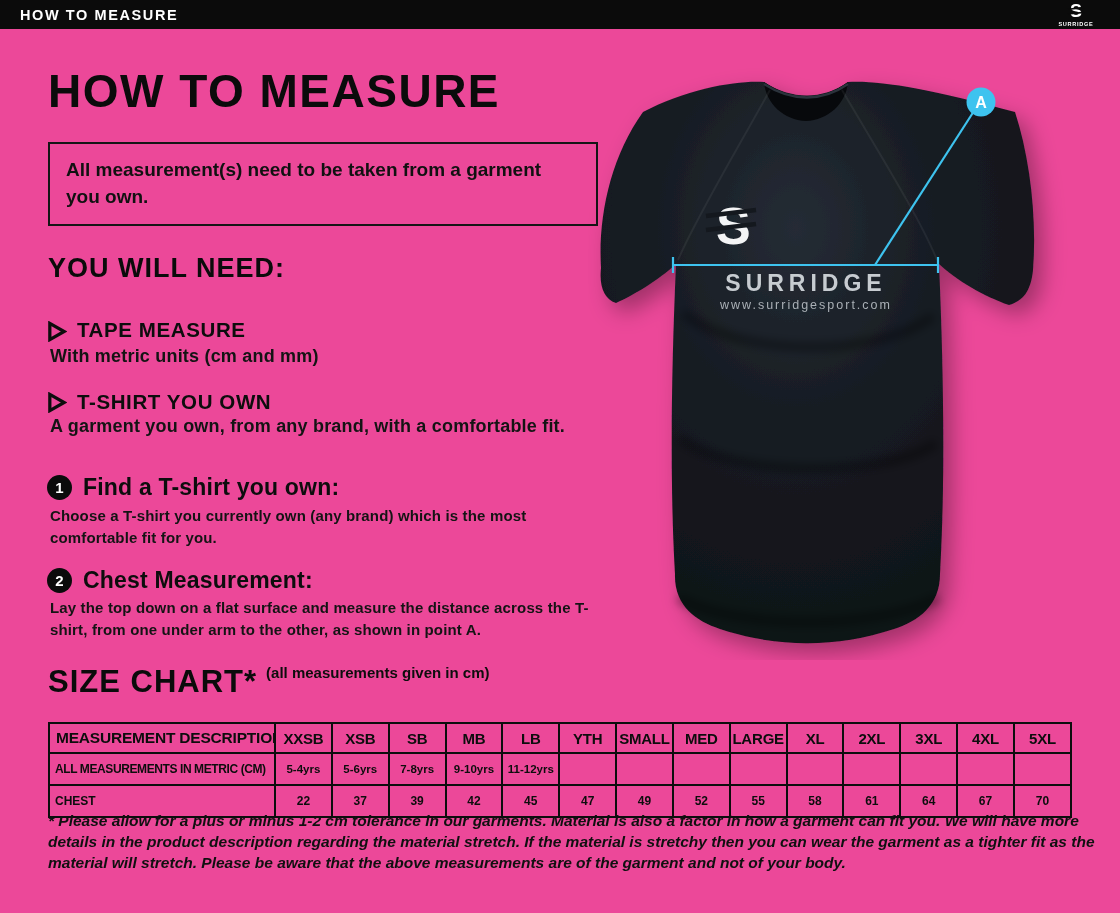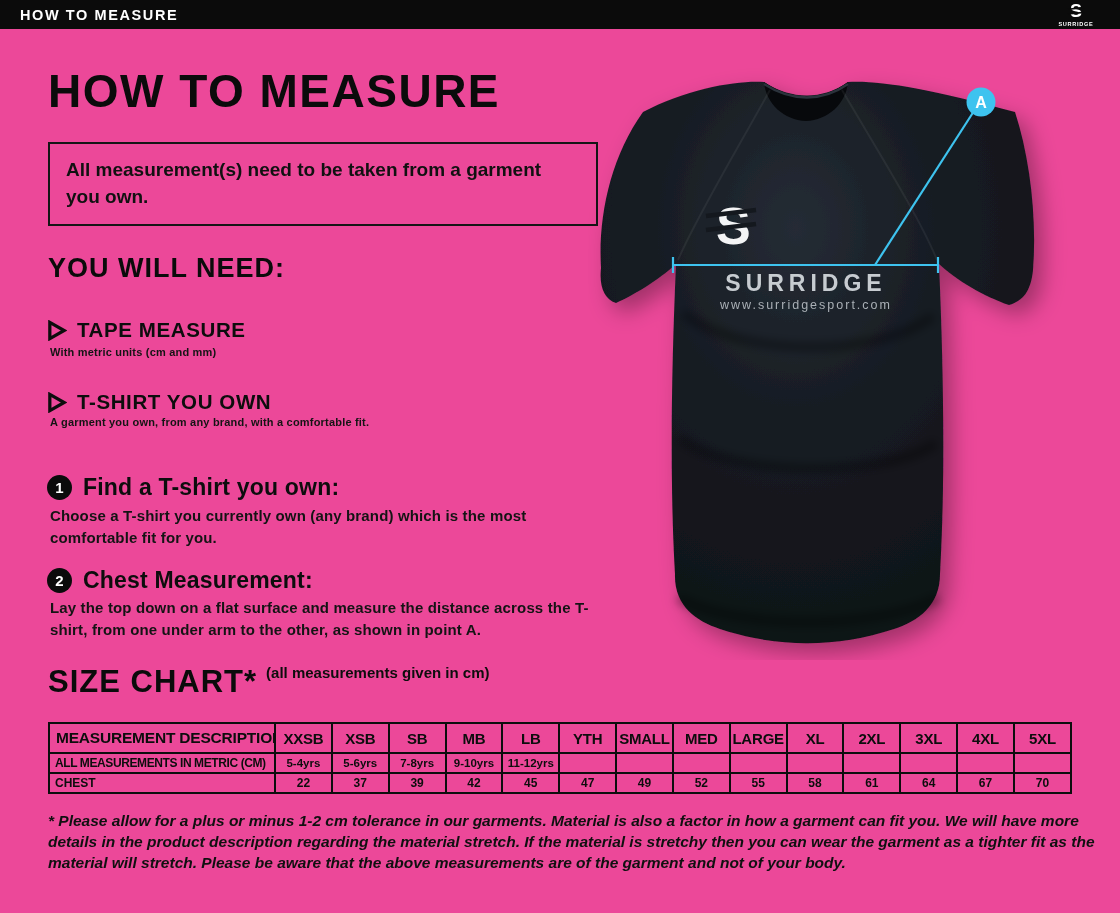--- a/index.html
+++ b/index.html
@@ -28,26 +28,26 @@
     border:2px solid #151515; display:flex; align-items:center; padding:10px 16px;
   }
   .notice-box p{ font-size:19px; font-weight:bold; line-height:1.42; color:#111; }
   .ywn-heading{
     position:absolute; left:48px; top:253px;
     font-size:27px; font-weight:bold; letter-spacing:1px; color:#0b0b0b;
   }
   .need-row{
     position:absolute; display:flex; align-items:center; gap:10px;
   }
-  .need-row.n1{ left:46px; top:318px; }
+  .need-row.n1{ left:46px; top:318px;align-items:flex-end; }
   .need-row.n2{ left:46px; top:390px; }
   .need-title{ font-size:20.5px; font-weight:bold; letter-spacing:0.6px; color:#0d0d0d; }
   .tri-icon{ display:inline-flex; width:21px; height:21px; }
   .need-desc{
-    position:absolute; font-size:11px; font-weight:bold; color:#141414; letter-spacing:0.2px;
+    position:absolute; font-size:18px; font-weight:bold; color:#141414; letter-spacing:0.2px;
   }
   .need-desc.d1{ left:50px; top:346px; }
   .need-desc.d2{ left:50px; top:416px; }
   .step-row{
     position:absolute; display:flex; align-items:center; gap:11px;
   }
   .step-row.s1{ left:47px; top:474px; }
   .step-row.s2{ left:47px; top:567px; }
   .step-num{
     width:25px; height:25px; border-radius:50%; background:#0b0b0b; color:#fff;
@@ -71,21 +71,21 @@
     border-collapse:collapse; table-layout:fixed;
   }
   .size-table th, .size-table td{
     border:2px solid #0d0d0d; text-align:center; vertical-align:middle;
     font-family:"Liberation Sans", sans-serif; color:#0d0d0d; overflow:hidden; white-space:nowrap;
   }
   .size-table thead th{ height:30px; font-size:15px; font-weight:bold; letter-spacing:-0.2px; }
   .size-table thead th:first-child{
     width:226px; text-align:left; padding-left:6px; font-size:15.5px;
   }
-  .size-table tbody tr{ height:20px; }
+  .size-table tbody tr{ height:32px; }
   .size-table tbody th{ text-align:left; padding-left:5px; }
   .metric-row th{ font-size:12px; font-weight:bold; letter-spacing:-0.4px; }
   .metric-row td{ font-size:11.5px; font-weight:600; }
   .chest-row th{ font-size:12px; font-weight:600; letter-spacing:0; }
   .chest-row td{ font-size:12px; font-weight:600; }
   
   .disclaimer{
     position:absolute; left:48px; top:810px; width:1048px;
     font-size:15.5px; font-weight:bold; font-style:italic; line-height:1.36; color:#101010;
   }

